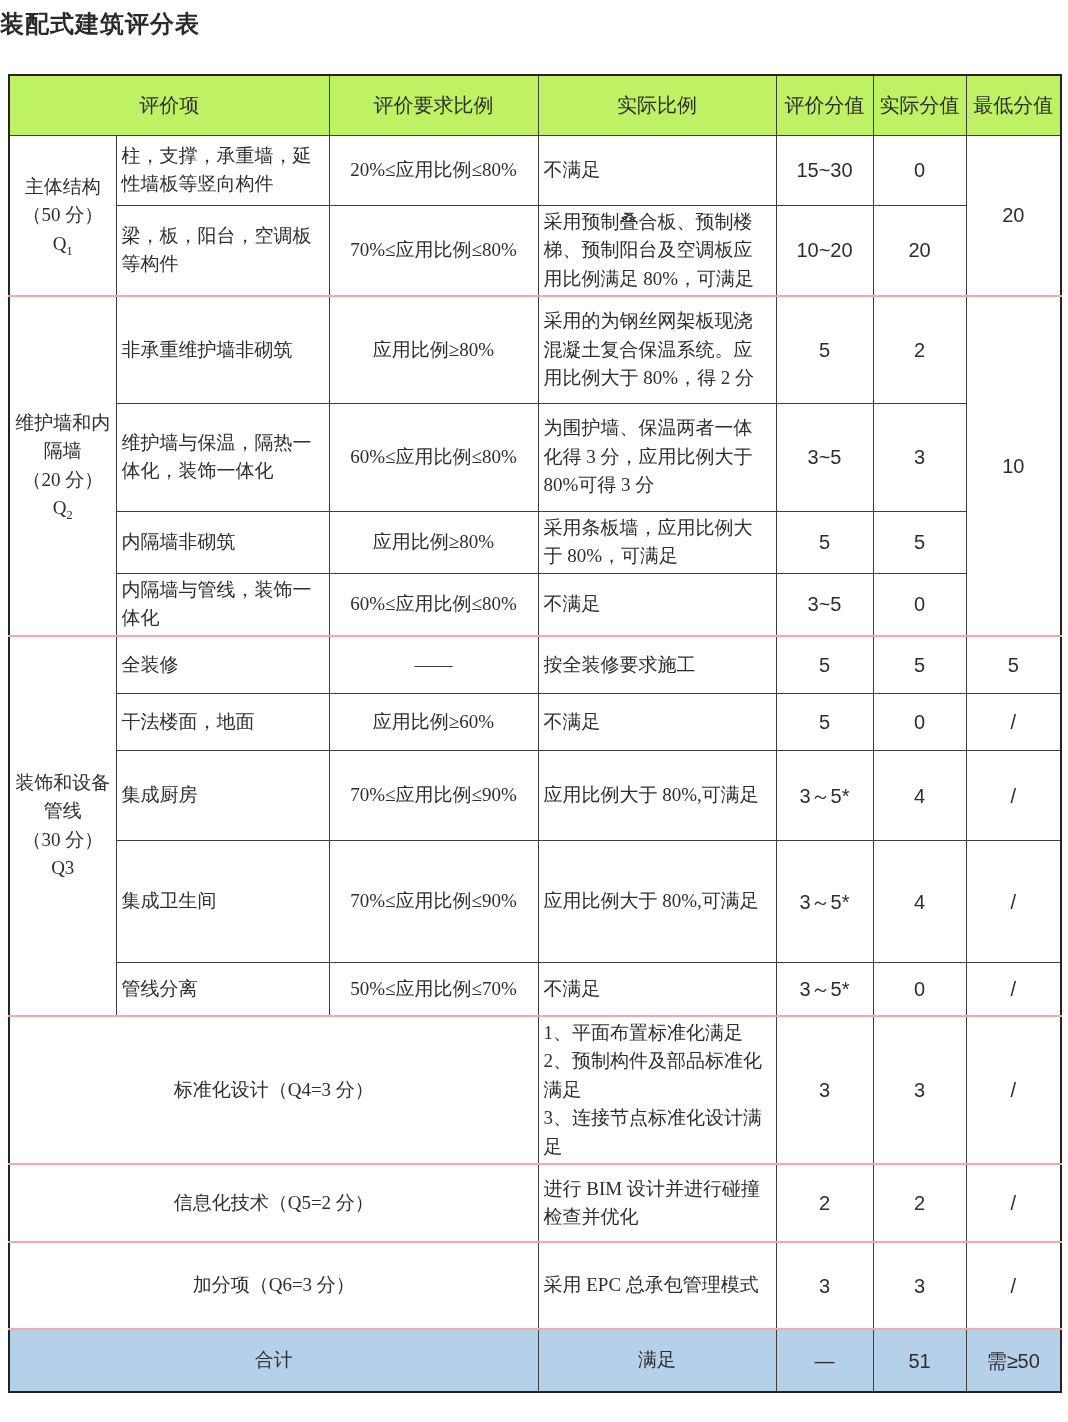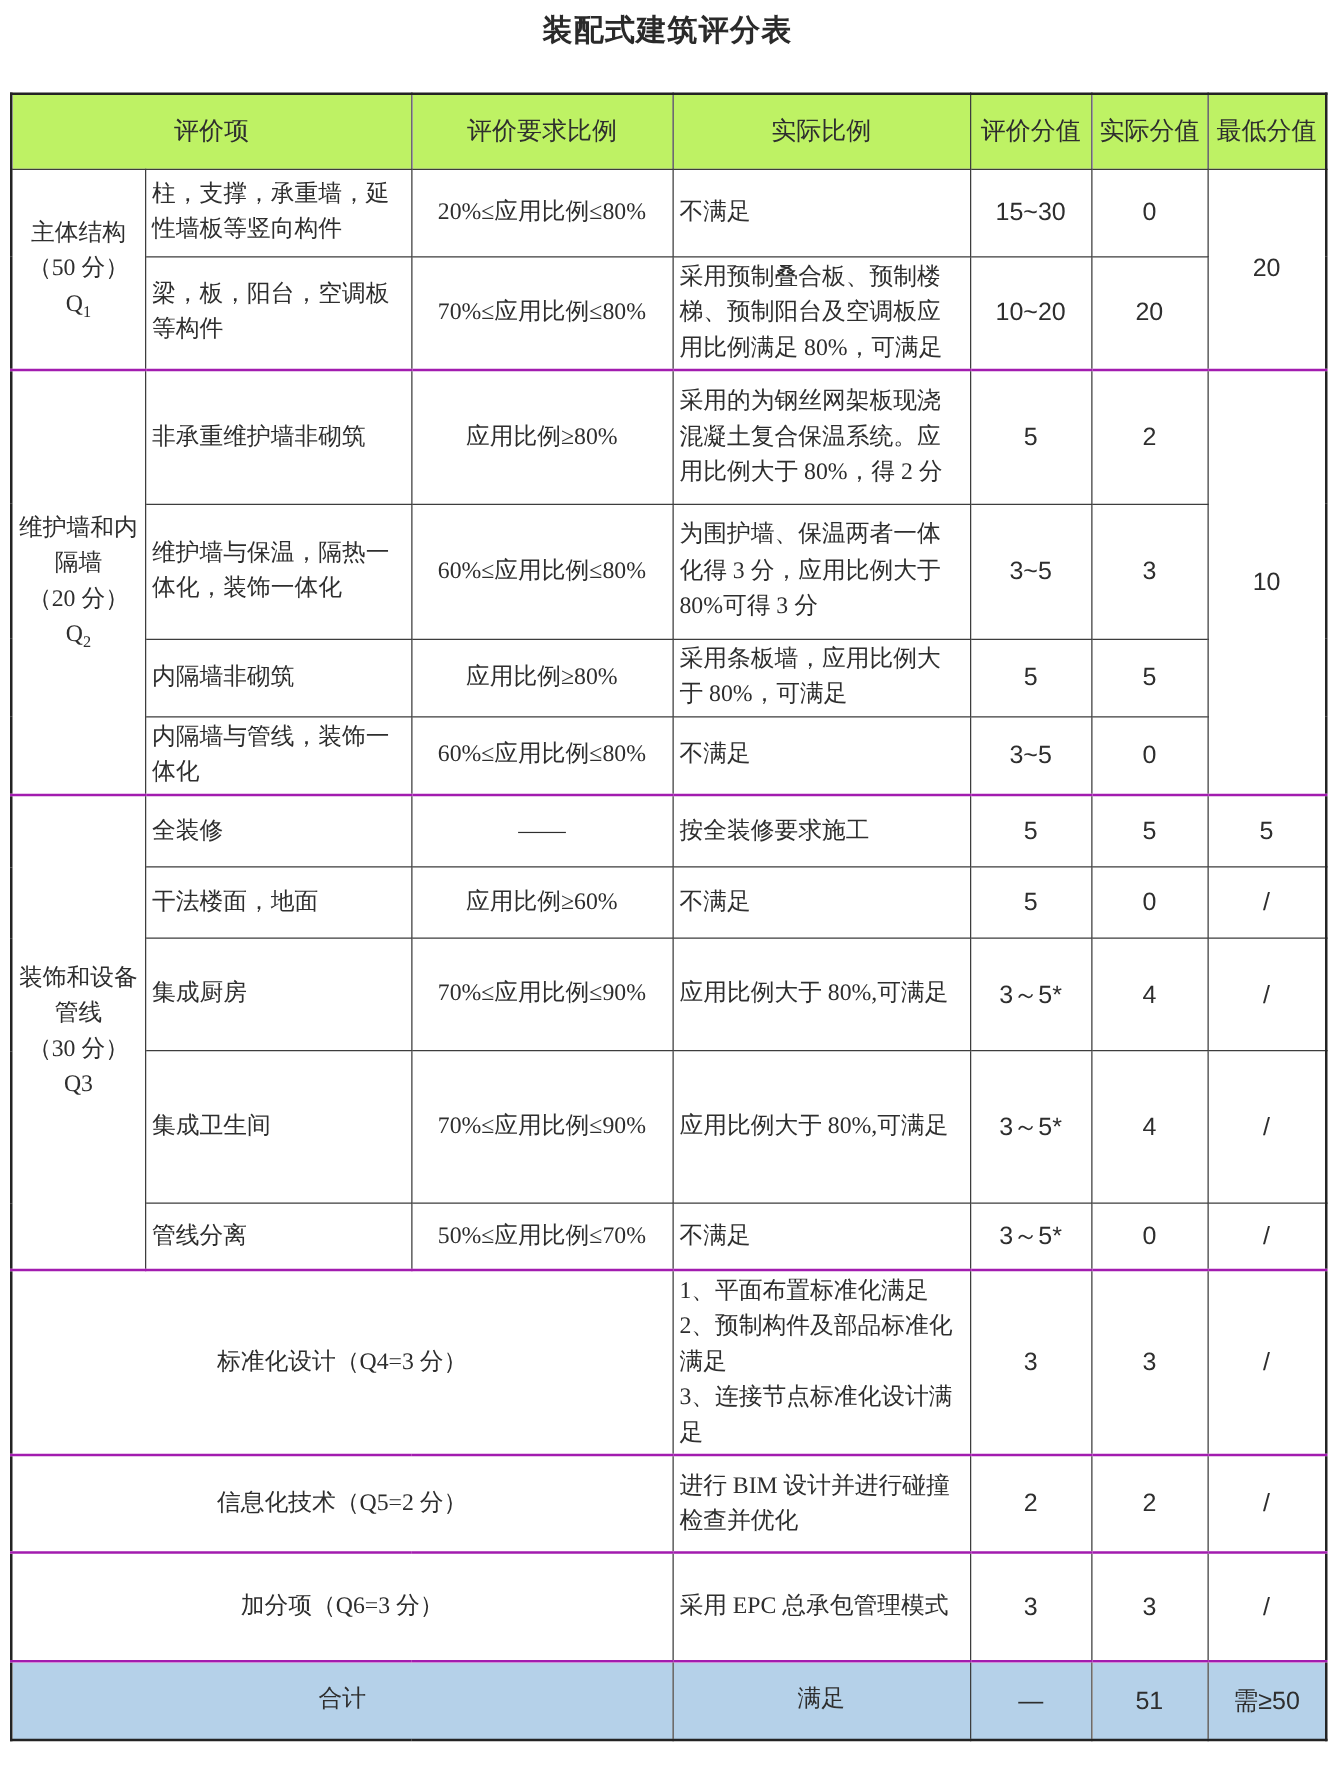--- a/index.html
+++ b/index.html
@@ -2,21 +2,21 @@
 <html><head>
 <meta charset="utf-8">
 <style>
   html,body { margin:0; padding:0; background:#ffffff; }
   body {
     width:1068px; height:1422px;
     font-family:"Liberation Serif","DejaVu Serif",serif;
     color:#2e2e2e;
   }
   .title {
-    text-align:center; font-size:24px; font-weight:bold;
+    text-align:left; font-size:24px; font-weight:bold;
     margin:8px 0 0 0; letter-spacing:1px; color:#2a2a2a;
   }
   table.score {
     border-collapse:collapse; table-layout:fixed;
     width:1052px; margin:34px 0 0 8px;
     border:2px solid #232323;
   }
   td,th {
     border:1px solid #3d3d3d;
     padding:2px 5px;
@@ -25,21 +25,21 @@
     overflow:hidden;
   }
   thead th { background:#bef264; text-align:center; font-size:20px; }
   .cat   { text-align:center; }
   .item  { text-align:left; }
   .ratio { text-align:center; padding:2px 0; }
   .actual{ text-align:left; }
   .num   { text-align:center; font-family:"Liberation Sans","DejaVu Sans",sans-serif; font-size:20px; }
   .center{ text-align:center; }
   .pre   { white-space:pre-line; }
-  tr.thick > td { border-top:2px solid #a21caf; }
+  tr.thick > td { border-top:2px solid #fca5a5; }
   tr.total td { background:#b5d1e9; }
   sub { font-size:13px; line-height:0; }
 </style>
 </head>
 <body>
 
 <h1 class="title">装配式建筑评分表</h1>
 
 <table class="score">
   <colgroup>

